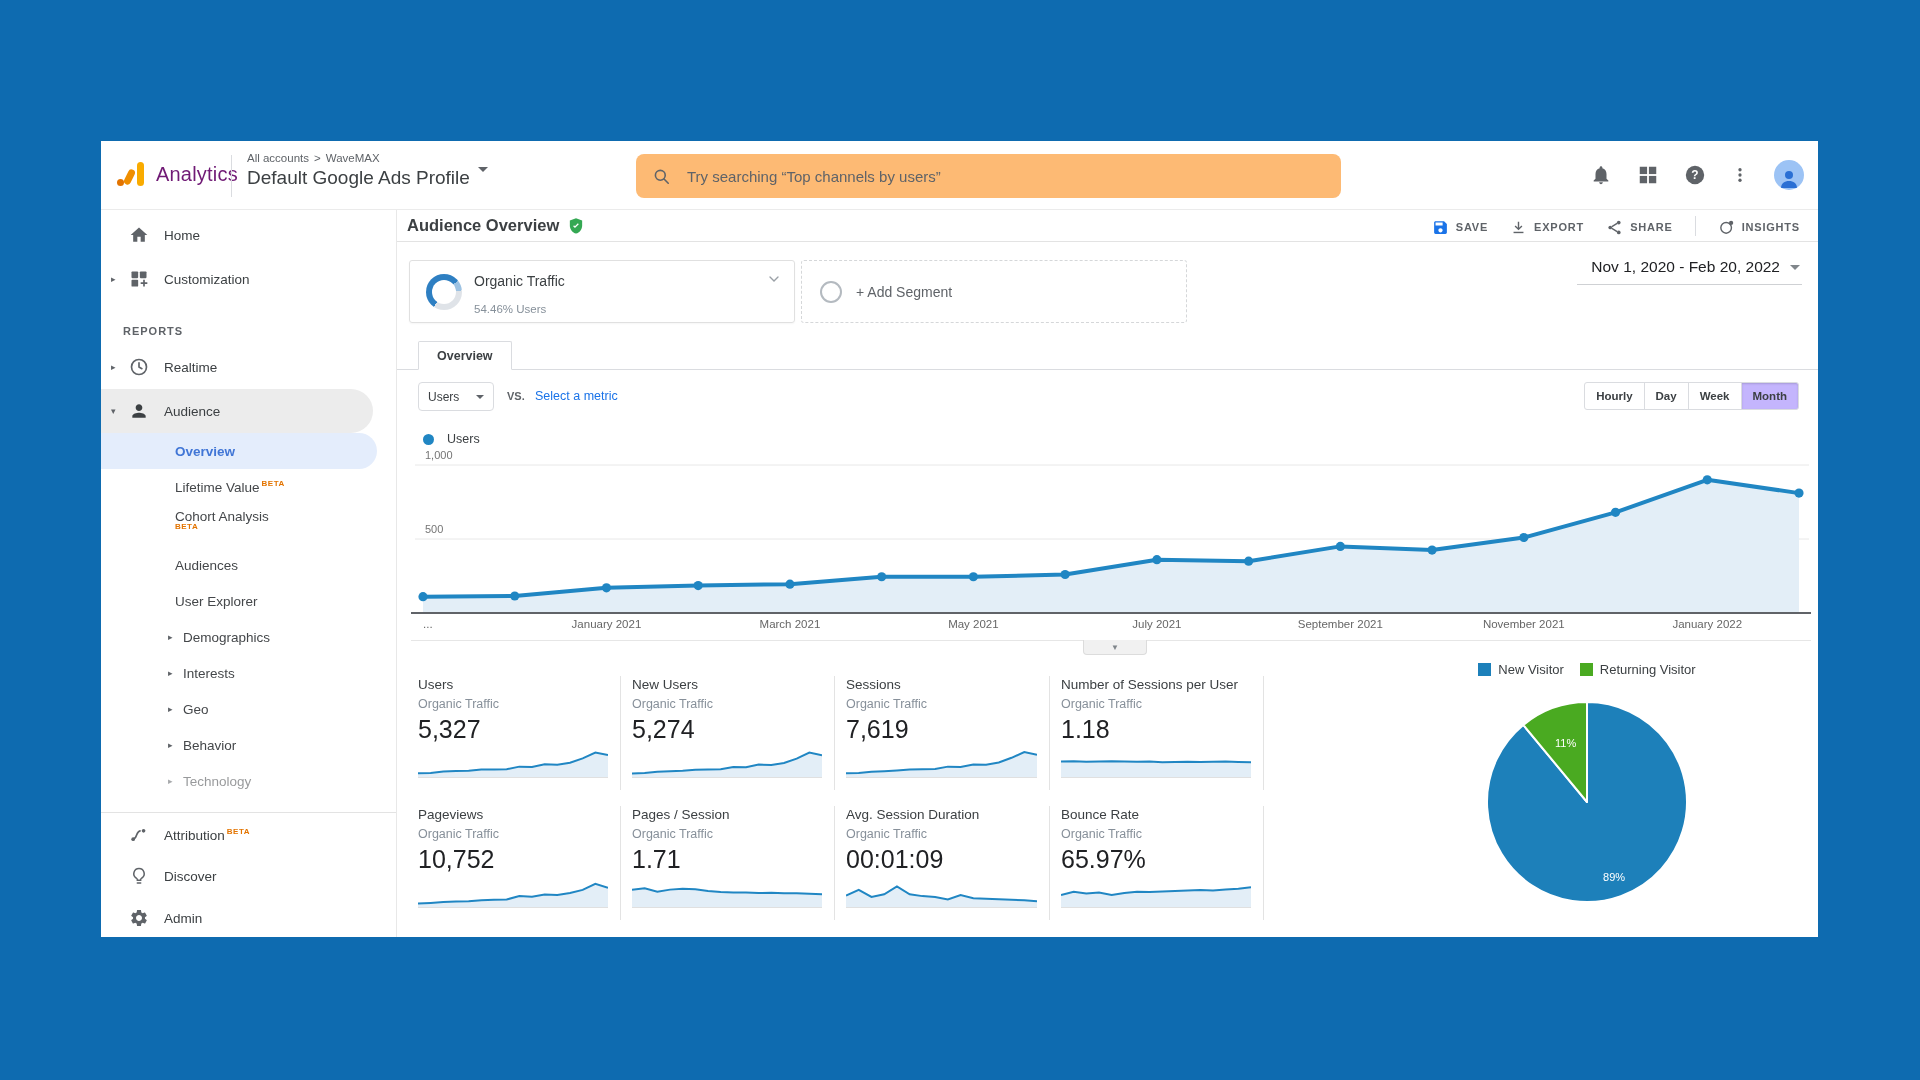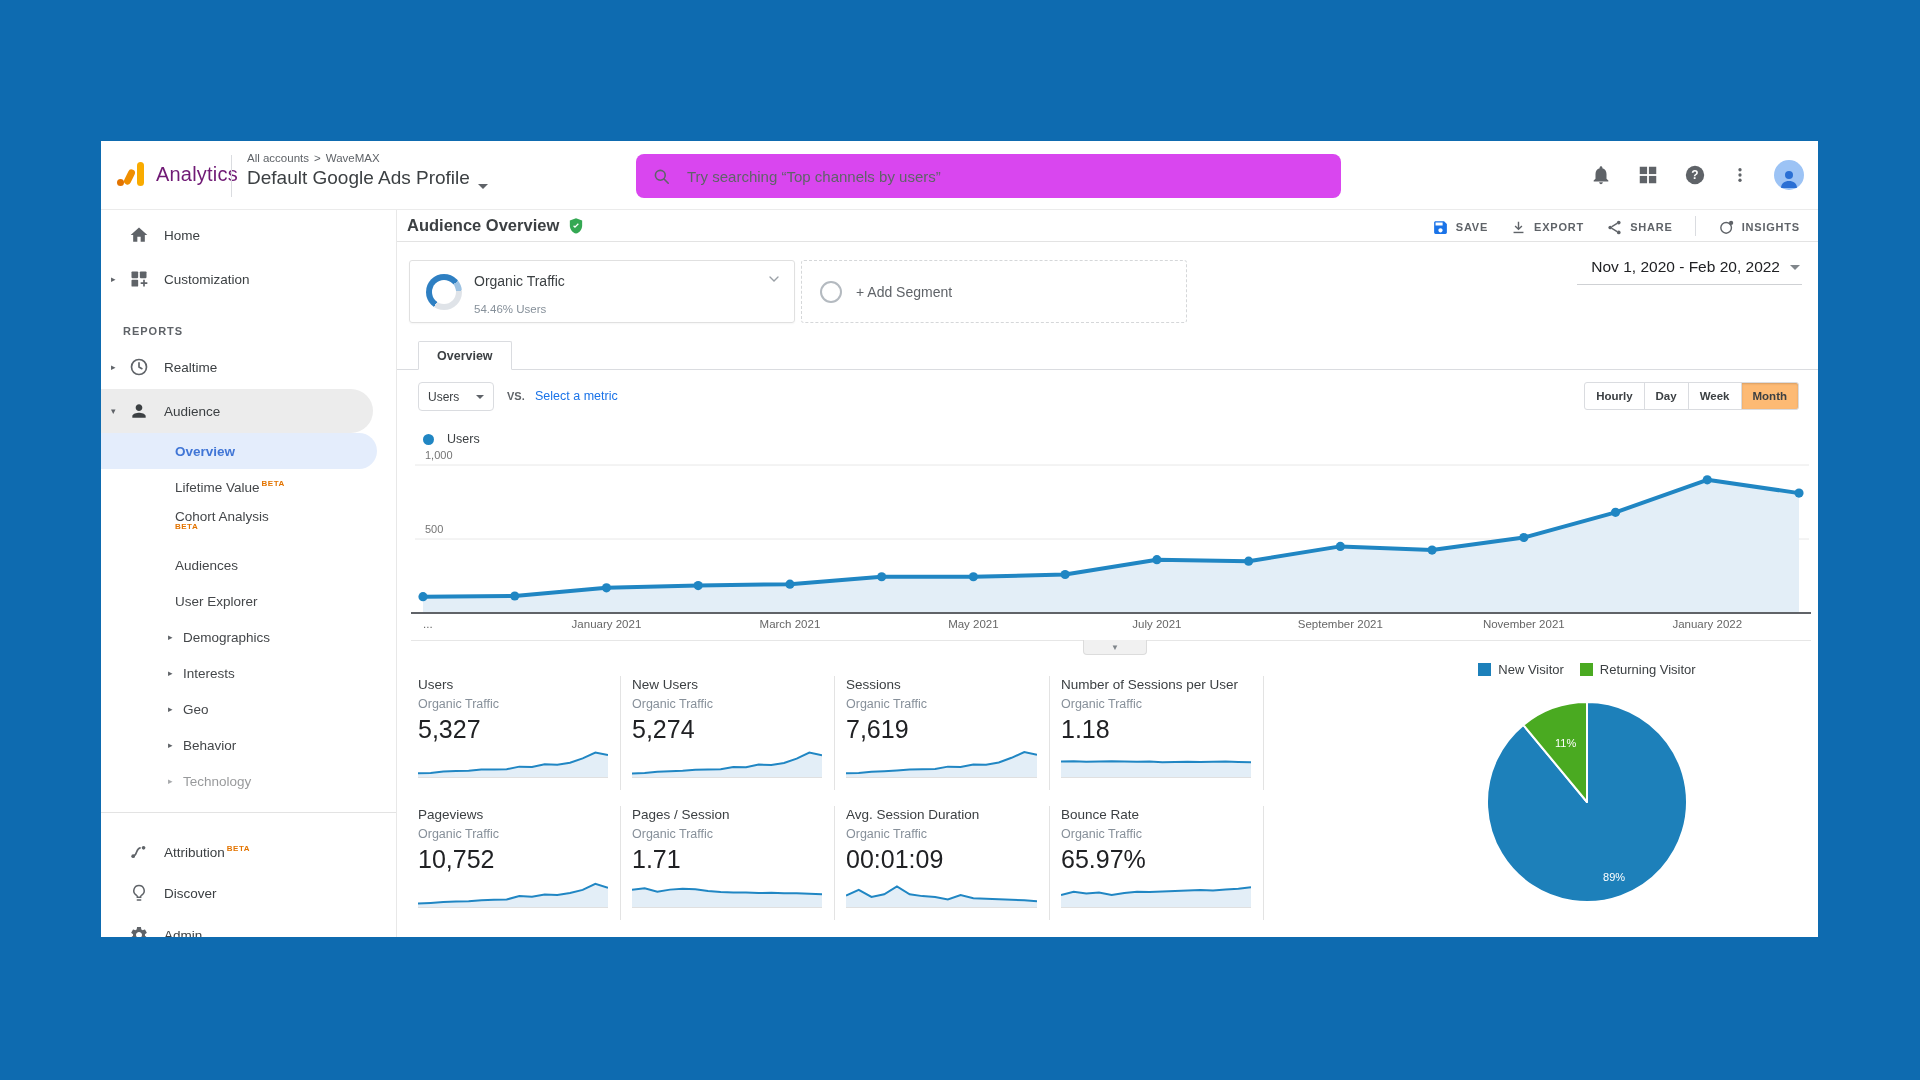--- a/index.html
+++ b/index.html
@@ -11,24 +11,24 @@
   #header{position:absolute;left:0;top:0;width:100%;height:69px;background:#fff;border-bottom:1px solid #ebebeb;}
   .logo-wrap{position:absolute;left:16px;top:20px;display:flex;align-items:center;gap:12px;}
   .ga-logo{position:relative;width:27px;height:26px;}
   .ga-logo .bar-tall{position:absolute;right:0;top:1px;width:7px;height:24px;border-radius:3.5px;background:#f9ab00;}
   .ga-logo .bar-mid{position:absolute;left:9px;top:8px;width:7px;height:16px;border-radius:3.5px;background:#ef8e00;transform:rotate(26deg);}
   .ga-logo .dot{position:absolute;left:0;bottom:1px;width:7px;height:7px;border-radius:50%;background:#e37400;}
   .logo-text{font-size:20px;color:#701a75;letter-spacing:.2px;}
   .header-divider{position:absolute;left:130px;top:14px;width:1px;height:42px;background:#dadce0;}
   .profile-block{position:absolute;left:146px;top:11px;}
   .breadcrumb{font-size:11.5px;color:#5f6368;display:flex;gap:5px;align-items:center;}
-  .profile-row{display:flex;align-items:flex-end;gap:8px;margin-top:3px;}
+  .profile-row{display:flex;align-items:flex-start;gap:8px;margin-top:3px;}
   .profile-name{font-size:19px;color:#3c4043;}
   .caret{width:0;height:0;border-left:5px solid transparent;border-right:5px solid transparent;border-top:5px solid #5f6368;display:inline-block;}
-  .search-bar{position:absolute;left:535px;top:13px;width:705px;height:44px;background:#d946ef;border-radius:8px;display:flex;align-items:center;padding:0 16px;gap:14px;}
+  .search-bar{position:absolute;left:535px;top:13px;width:705px;height:44px;background:#fdba74;border-radius:8px;display:flex;align-items:center;padding:0 16px;gap:14px;}
   .search-bar input{flex:1;border:none;background:transparent;outline:none;font-size:15px;color:#3c4043;font-family:"Liberation Sans",sans-serif;}
   .search-bar input::placeholder{color:#5f6368;opacity:1;}
   .header-icons{position:absolute;right:14px;top:19px;display:flex;align-items:center;gap:25px;}
   .hicon{width:22px;height:22px;color:#5f6368;}
   .avatar{width:30px;height:30px;border-radius:50%;background:#9cc3f5;display:flex;align-items:flex-end;justify-content:center;overflow:hidden;}
 
   
   #sidebar{position:absolute;left:0;top:69px;width:296px;bottom:0;background:#fff;border-right:1px solid #e8e8e8;padding-top:3px;}
   .nav-item{position:relative;height:44px;display:flex;align-items:center;color:#3c4043;font-size:13.5px;}
   .nav-item .expand{position:absolute;left:10px;font-size:9px;color:#5f6368;}
@@ -38,21 +38,21 @@
   .nav-sub{position:relative;height:36px;display:flex;align-items:center;font-size:13.5px;color:#44474a;}
   .nav-sub .nlabel{margin-left:74px;}
   .nav-sub .expand{position:absolute;left:67px;font-size:9px;color:#5f6368;}
   .nav-sub.has-arrow .nlabel{margin-left:82px;}
   .nav-sub.selected{background:#e4edfc;border-radius:0 21px 21px 0;width:276px;color:#4176d6;font-weight:bold;}
   .nav-item.active-parent{background:#ececec;border-radius:0 22px 22px 0;width:272px;}
   .beta-sup{font-size:8px;color:#e37400;font-weight:bold;letter-spacing:.5px;vertical-align:super;margin-left:2px;}
   .beta-block{display:block;font-size:8px;color:#e37400;font-weight:bold;letter-spacing:.5px;margin-left:74px;margin-top:-2px;}
   .nav-two-line{height:42px;display:block;padding-top:4px;}
   .nav-clipped{opacity:.55;}
-  #sidebar-bottom{position:absolute;left:0;top:602px;right:0;bottom:0;background:#fff;border-top:1px solid #e3e3e3;padding-top:19px;}
+  #sidebar-bottom{position:absolute;left:0;top:602px;right:0;bottom:0;background:#fff;border-top:1px solid #e3e3e3;padding-top:2px;}
   #sidebar-bottom .nav-item{height:40px;}
 
   
   #main{position:absolute;left:296px;top:69px;right:0;bottom:0;background:#fff;}
   #toolbar{position:absolute;left:0;top:0;width:100%;height:32px;border-bottom:1px solid #e3e3e3;display:flex;align-items:center;}
   .page-title-wrap{display:flex;align-items:flex-end;gap:8px;margin-left:10px;}
   .page-title{font-size:16.5px;font-weight:bold;color:#3c4043;}
   .toolbar-actions{margin-left:auto;margin-right:18px;display:flex;align-items:flex-end;gap:22px;}
   .tool-btn{display:flex;align-items:center;gap:7px;font-size:11px;font-weight:bold;letter-spacing:.8px;color:#5f6368;cursor:pointer;}
   .tool-btn svg{width:17px;height:17px;}
@@ -81,21 +81,21 @@
 
   
   .metric-select{position:absolute;left:21px;top:172px;height:29px;width:76px;border:1px solid #dadce0;border-radius:4px;display:flex;align-items:center;justify-content:space-between;padding:0 9px;font-size:12px;color:#3c4043;}
   .metric-select .caret{border-left-width:4px;border-right-width:4px;border-top-width:4px;}
   .vs-label{position:absolute;left:110px;top:180px;font-size:11px;font-weight:bold;color:#5f6368;}
   .select-metric{position:absolute;left:138px;top:179px;font-size:12.5px;color:#1a73e8;cursor:pointer;}
   .granularity{position:absolute;right:19px;top:172px;display:flex;}
   .gran-btn{height:28px;padding:0 11px;border:1px solid #dadce0;margin-left:-1px;background:#fff;display:flex;align-items:center;font-size:11.5px;font-weight:bold;color:#3c4043;cursor:pointer;}
   .gran-btn:first-child{border-radius:3px 0 0 3px;}
   .gran-btn:last-child{border-radius:0 3px 3px 0;}
-  .gran-btn.active{background:#fdba74;box-shadow:inset 0 1px 2px rgba(0,0,0,.15);}
+  .gran-btn.active{background:#c4b5fd;box-shadow:inset 0 1px 2px rgba(0,0,0,.15);}
 
   
   .series-legend{position:absolute;left:26px;top:222px;display:flex;align-items:center;gap:13px;}
   .legend-dot{width:11px;height:11px;border-radius:50%;background:#2086c3;}
   .legend-label{font-size:12.5px;color:#3c4043;}
   #main-chart{position:absolute;left:14px;top:240px;}
   .range-strip{position:absolute;left:14px;top:430px;width:1400px;border-top:1px solid #e6e6e6;}
   .range-handle{position:absolute;left:686px;top:430px;width:64px;height:15px;background:#f1f1f1;border:1px solid #dcdcdc;border-top:none;border-radius:0 0 4px 4px;
     display:flex;align-items:center;justify-content:center;font-size:8px;color:#80868b;cursor:pointer;}
 

